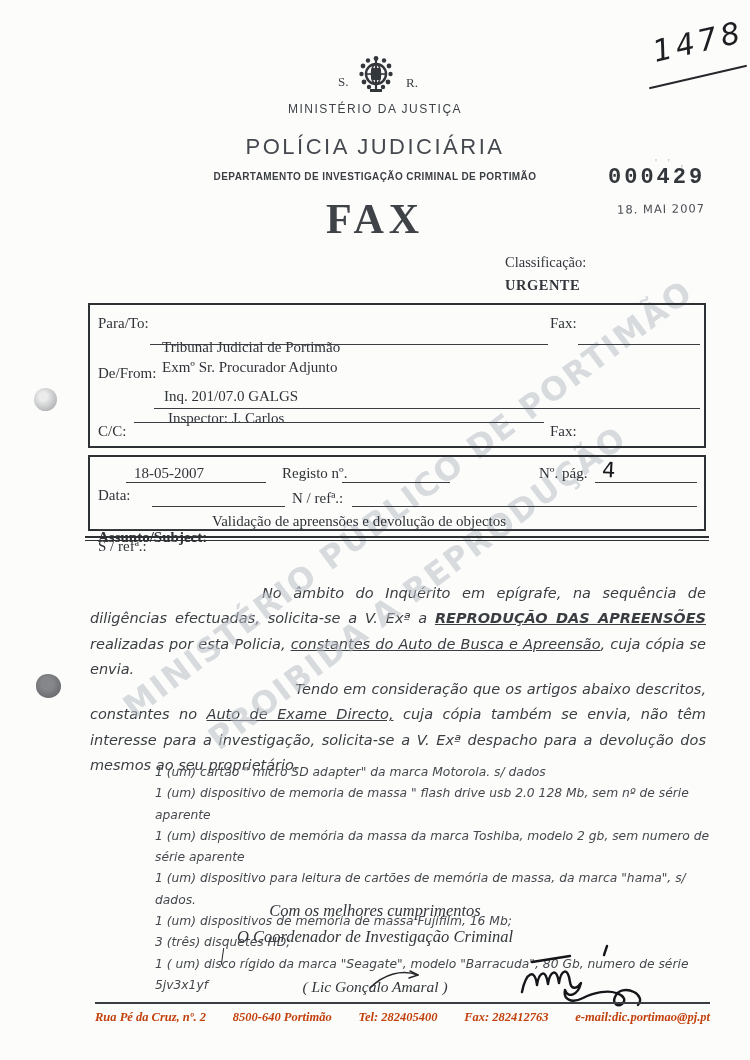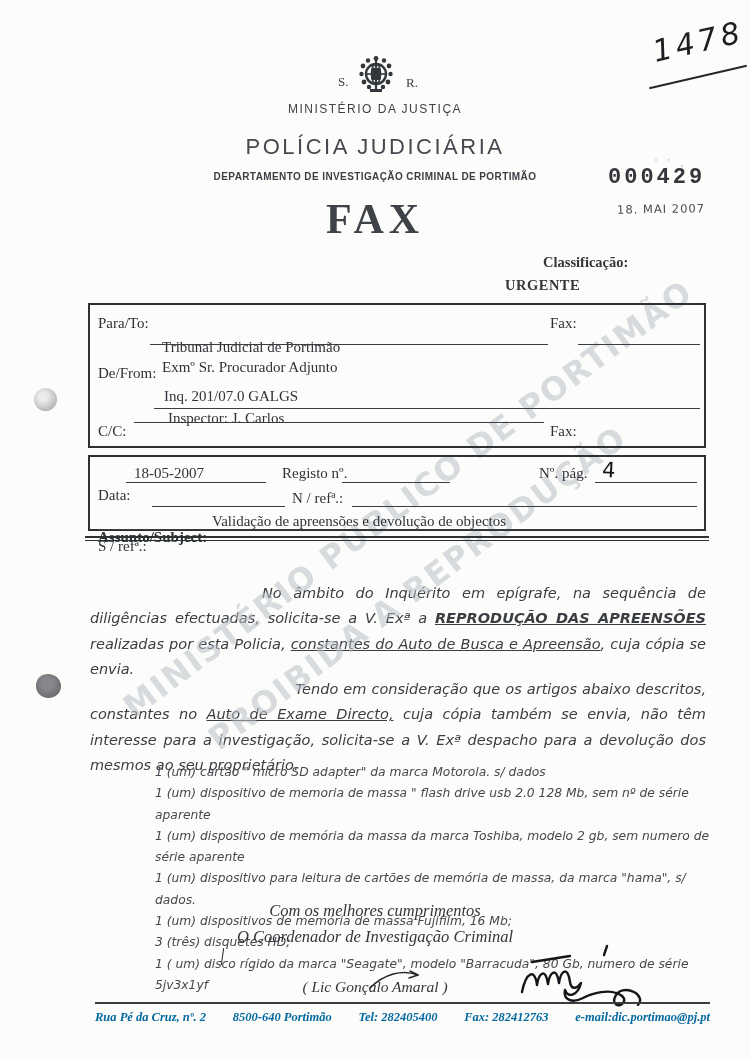--- a/index.html
+++ b/index.html
@@ -31,21 +31,21 @@
   .sr{font-size:13px; color:#3c4046;}
   .s-mark{left:338px; top:74px;} .r-mark{left:406px; top:75px;}
   .crest{left:358px; top:56px;}
   .ministry{top:102px; font-family:"Liberation Sans", sans-serif; font-size:12px; letter-spacing:1.5px; color:#3e4247;}
   .org{top:134px; font-family:"Liberation Sans", sans-serif; font-size:22px; letter-spacing:2.5px; color:#45494f;}
   .dept{top:171px; font-family:"Liberation Sans", sans-serif; font-size:10px; font-weight:bold; letter-spacing:0.4px; color:#3b3e43;}
   .fax-title{top:195px; font-size:42px; font-weight:bold; letter-spacing:5px; color:#3f4247;}
   .stamp-marks{left:655px; top:156px; font-size:11px; color:#aeb1b6; letter-spacing:4px;}
   .stamp-num{left:608px; top:165px; font-family:"Liberation Mono", monospace; font-weight:bold; font-size:22px; letter-spacing:3px; color:#33363b;}
   .stamp-date{left:617px; top:202px; font-family:"DejaVu Sans", sans-serif; font-size:11.5px; letter-spacing:1px; color:#4a4d52; transform:rotate(-1deg);}
-  .class-label{left:505px; top:254px; font-size:14.5px; font-weight:bold;margin-left:38px;}
+  .class-label{left:505px; top:254px; font-size:14.5px; font-weight:normal;}
   .class-value{left:505px; top:277px; font-size:14.5px; font-weight:bold; letter-spacing:0.5px;}
   
   .box{position:absolute; left:88px; width:614px; border:2px solid #2e3134; background:transparent;}
   .box1{top:303px; height:141px;}
   .box2{top:455px; height:72px;}
   .box .lbl, .box .val{position:absolute; font-size:15px; color:#2f3237; white-space:nowrap;}
   .uline{position:absolute; border-bottom:1.4px solid #3a3d42;}
   .hand-four{position:absolute; left:512px; top:1px; font-family:"DejaVu Sans", sans-serif; font-size:21px; color:#17181c; transform:rotate(3deg);}
   .thick-rule{left:85px; top:536px; width:624px; height:5px; border-top:2.5px solid #2e3134; border-bottom:1.5px solid #2e3134; box-sizing:border-box;}
   
@@ -67,21 +67,21 @@
   .compliments{top:901px; font-style:italic; font-size:16.5px; color:#33363b;}
   .coordinator{top:927px; font-style:italic; font-size:16.5px; color:#33363b;}
   .stray-mark{left:222px; top:948px; width:0; height:17px; border-left:1.6px solid #26272b; transform:rotate(8deg);}
   .signer{top:978px; font-style:italic; font-size:15.5px; color:#33363b;}
   .swash{left:366px; top:966px;}
   .signature{left:512px; top:942px;}
   
   .footer-rule{left:95px; top:1002px; width:615px; border-top:2px solid #3a3d42;}
   .footer{
     left:95px; top:1010px; width:615px; display:flex; justify-content:space-between;
-    font-size:12.5px; font-weight:bold; font-style:italic; color:#0369a1; white-space:nowrap;
+    font-size:12.5px; font-weight:bold; font-style:italic; color:#c2410c; white-space:nowrap;
   }
   
   .punch1{left:34px; top:388px; width:23px; height:23px; border-radius:50%;
     background:radial-gradient(circle at 40% 38%, #ececec 20%, #b3b5b7 75%);}
   .punch2{left:36px; top:674px; width:25px; height:24px; border-radius:48% 52% 50% 50%;
     background:radial-gradient(circle at 45% 40%, #85878a 30%, #696b6e 75%);}
 </style>
 </head>
 <body>
 

